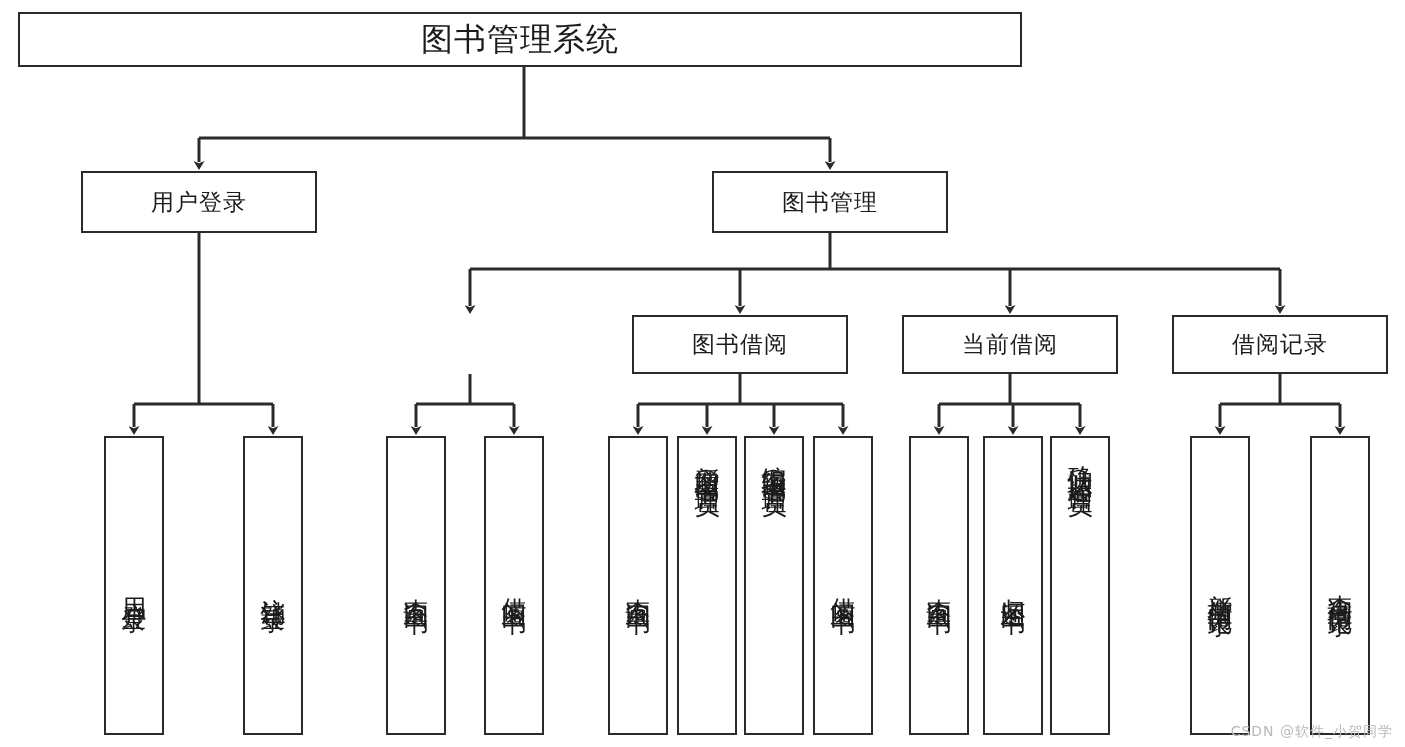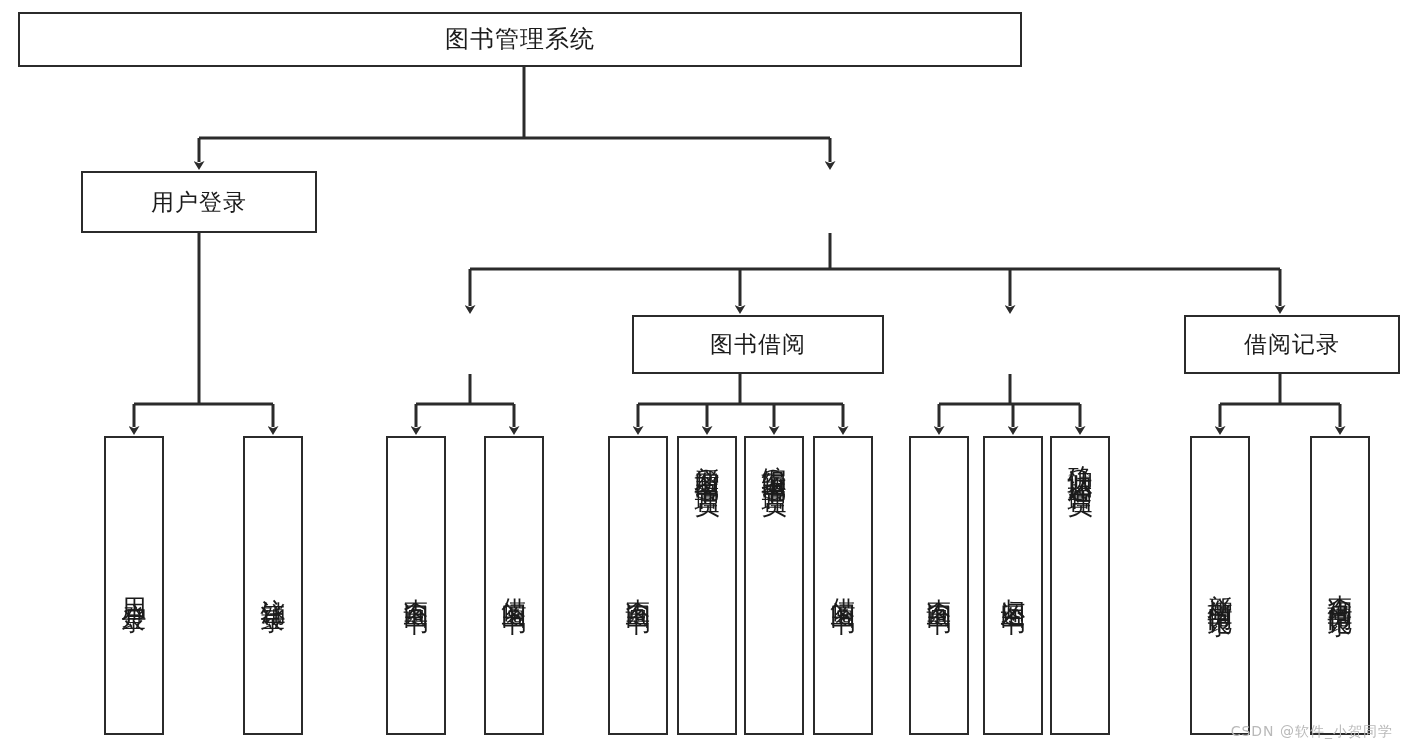--- a/index.html
+++ b/index.html
@@ -40,21 +40,21 @@
     text-align: center;
     line-height: 1.15;
     white-space: nowrap;
   }
   
   .node.horiz .label {
     font-size: 23px;
     letter-spacing: 1px;
   }
   .node.root .label {
-    font-size: 24px;
+    font-size: 32px;
     letter-spacing: 1px;
   }
   
   .node.vert {
     align-items: flex-start;
     justify-content: center;
     padding-top: 8px;
   }
   .node.vert .label {
     writing-mode: vertical-rl;
@@ -126,25 +126,31 @@
       </g>
   </svg>
 
   <div class="node root horiz" style="left: 18px; top: 12px; width: 1004px; height: 55px;">
     <span class="label">图书管理系统</span>
   </div>
 
   <div class="node horiz" style="left: 81px; top: 171px; width: 236px; height: 62px;">
     <span class="label">用户登录</span>
   </div>
+  <div class="node horiz" style="left: 712px; top: 171px; width: 236px; height: 62px;">
+    <span class="label">图书管理</span>
+  </div>
 
-  <div class="node horiz" style="left: 632px; top: 315px; width: 252px; height: 59px;">
+  <div class="node horiz" style="left: 632px; top: 315px; width: 216px; height: 59px;">
     <span class="label">图书借阅</span>
   </div>
-  <div class="node horiz" style="left: 1172px; top: 315px; width: 216px; height: 59px; margin-left: 12px;">
+  <div class="node horiz" style="left: 902px; top: 315px; width: 216px; height: 59px;">
+    <span class="label">当前借阅</span>
+  </div>
+  <div class="node horiz" style="left: 1172px; top: 315px; width: 216px; height: 59px;">
     <span class="label">借阅记录</span>
   </div>
 
   <div class="node vert mid" style="left: 104px; top: 436px; width: 60px; height: 299px;">
     <span class="label">用户登录</span>
   </div>
   <div class="node vert mid" style="left: 243px; top: 436px; width: 60px; height: 299px;">
     <span class="label">注销登录</span>
   </div>
   <div class="node vert mid" style="left: 386px; top: 436px; width: 60px; height: 299px;">

